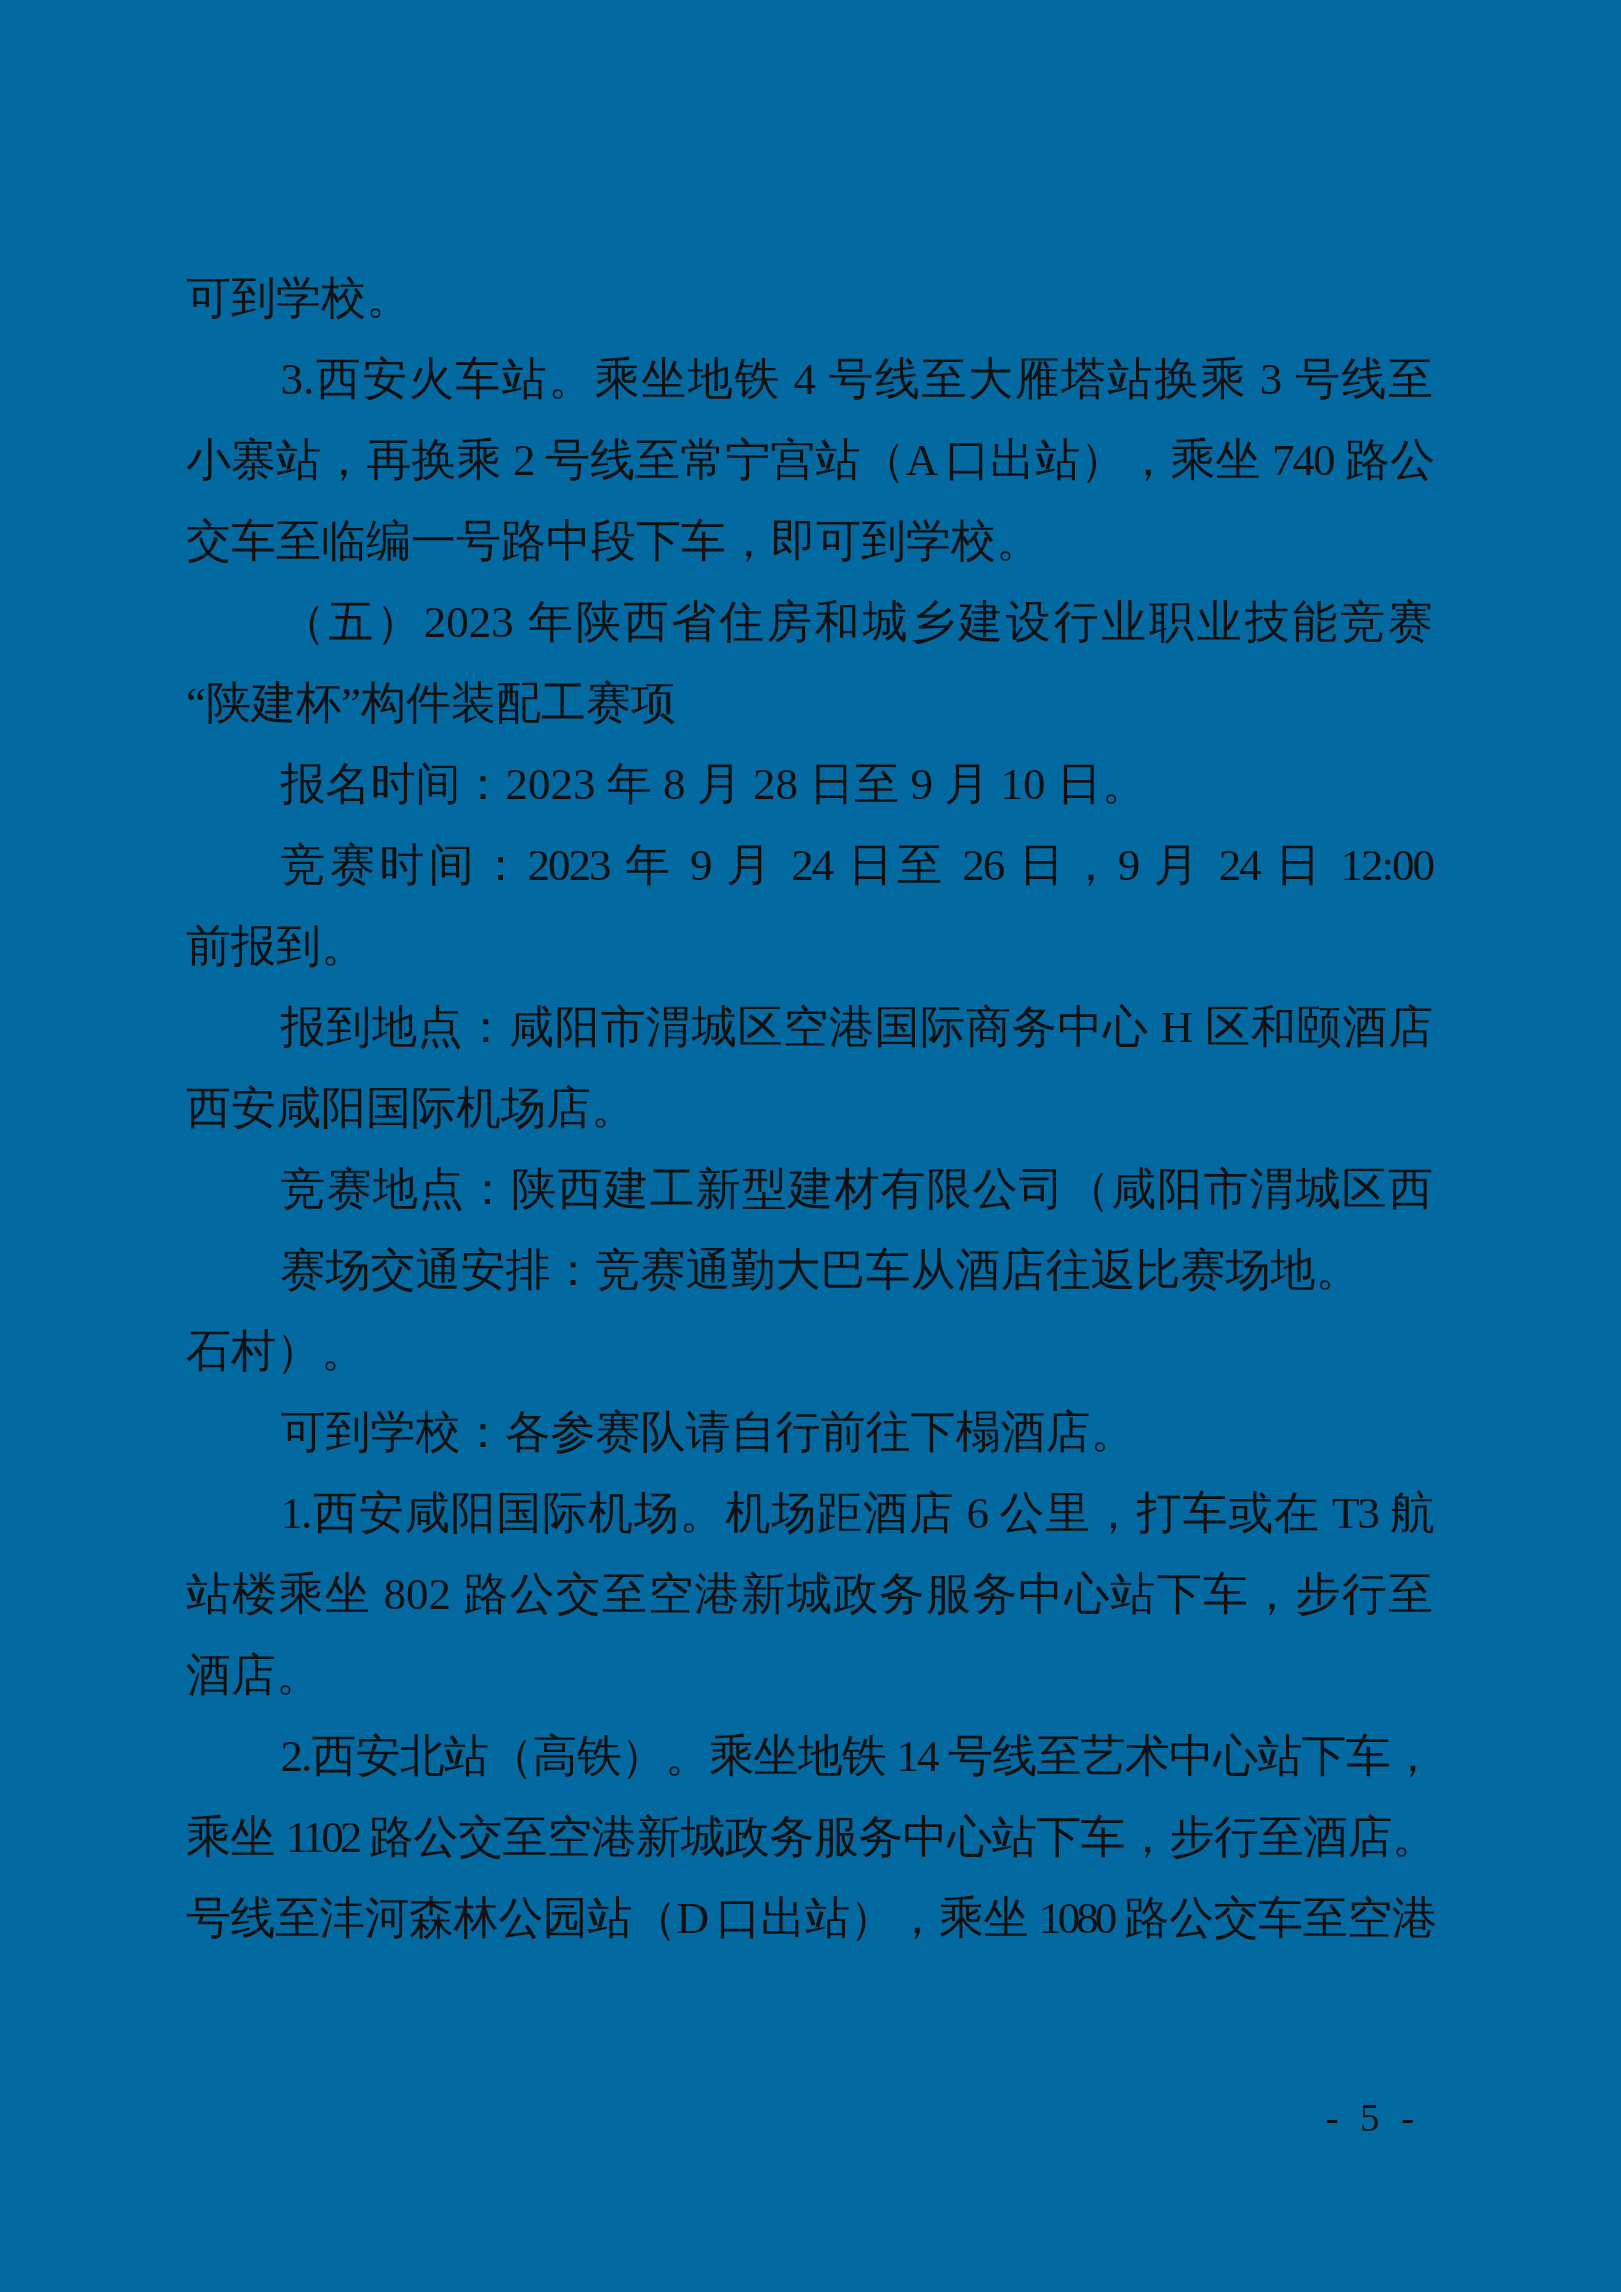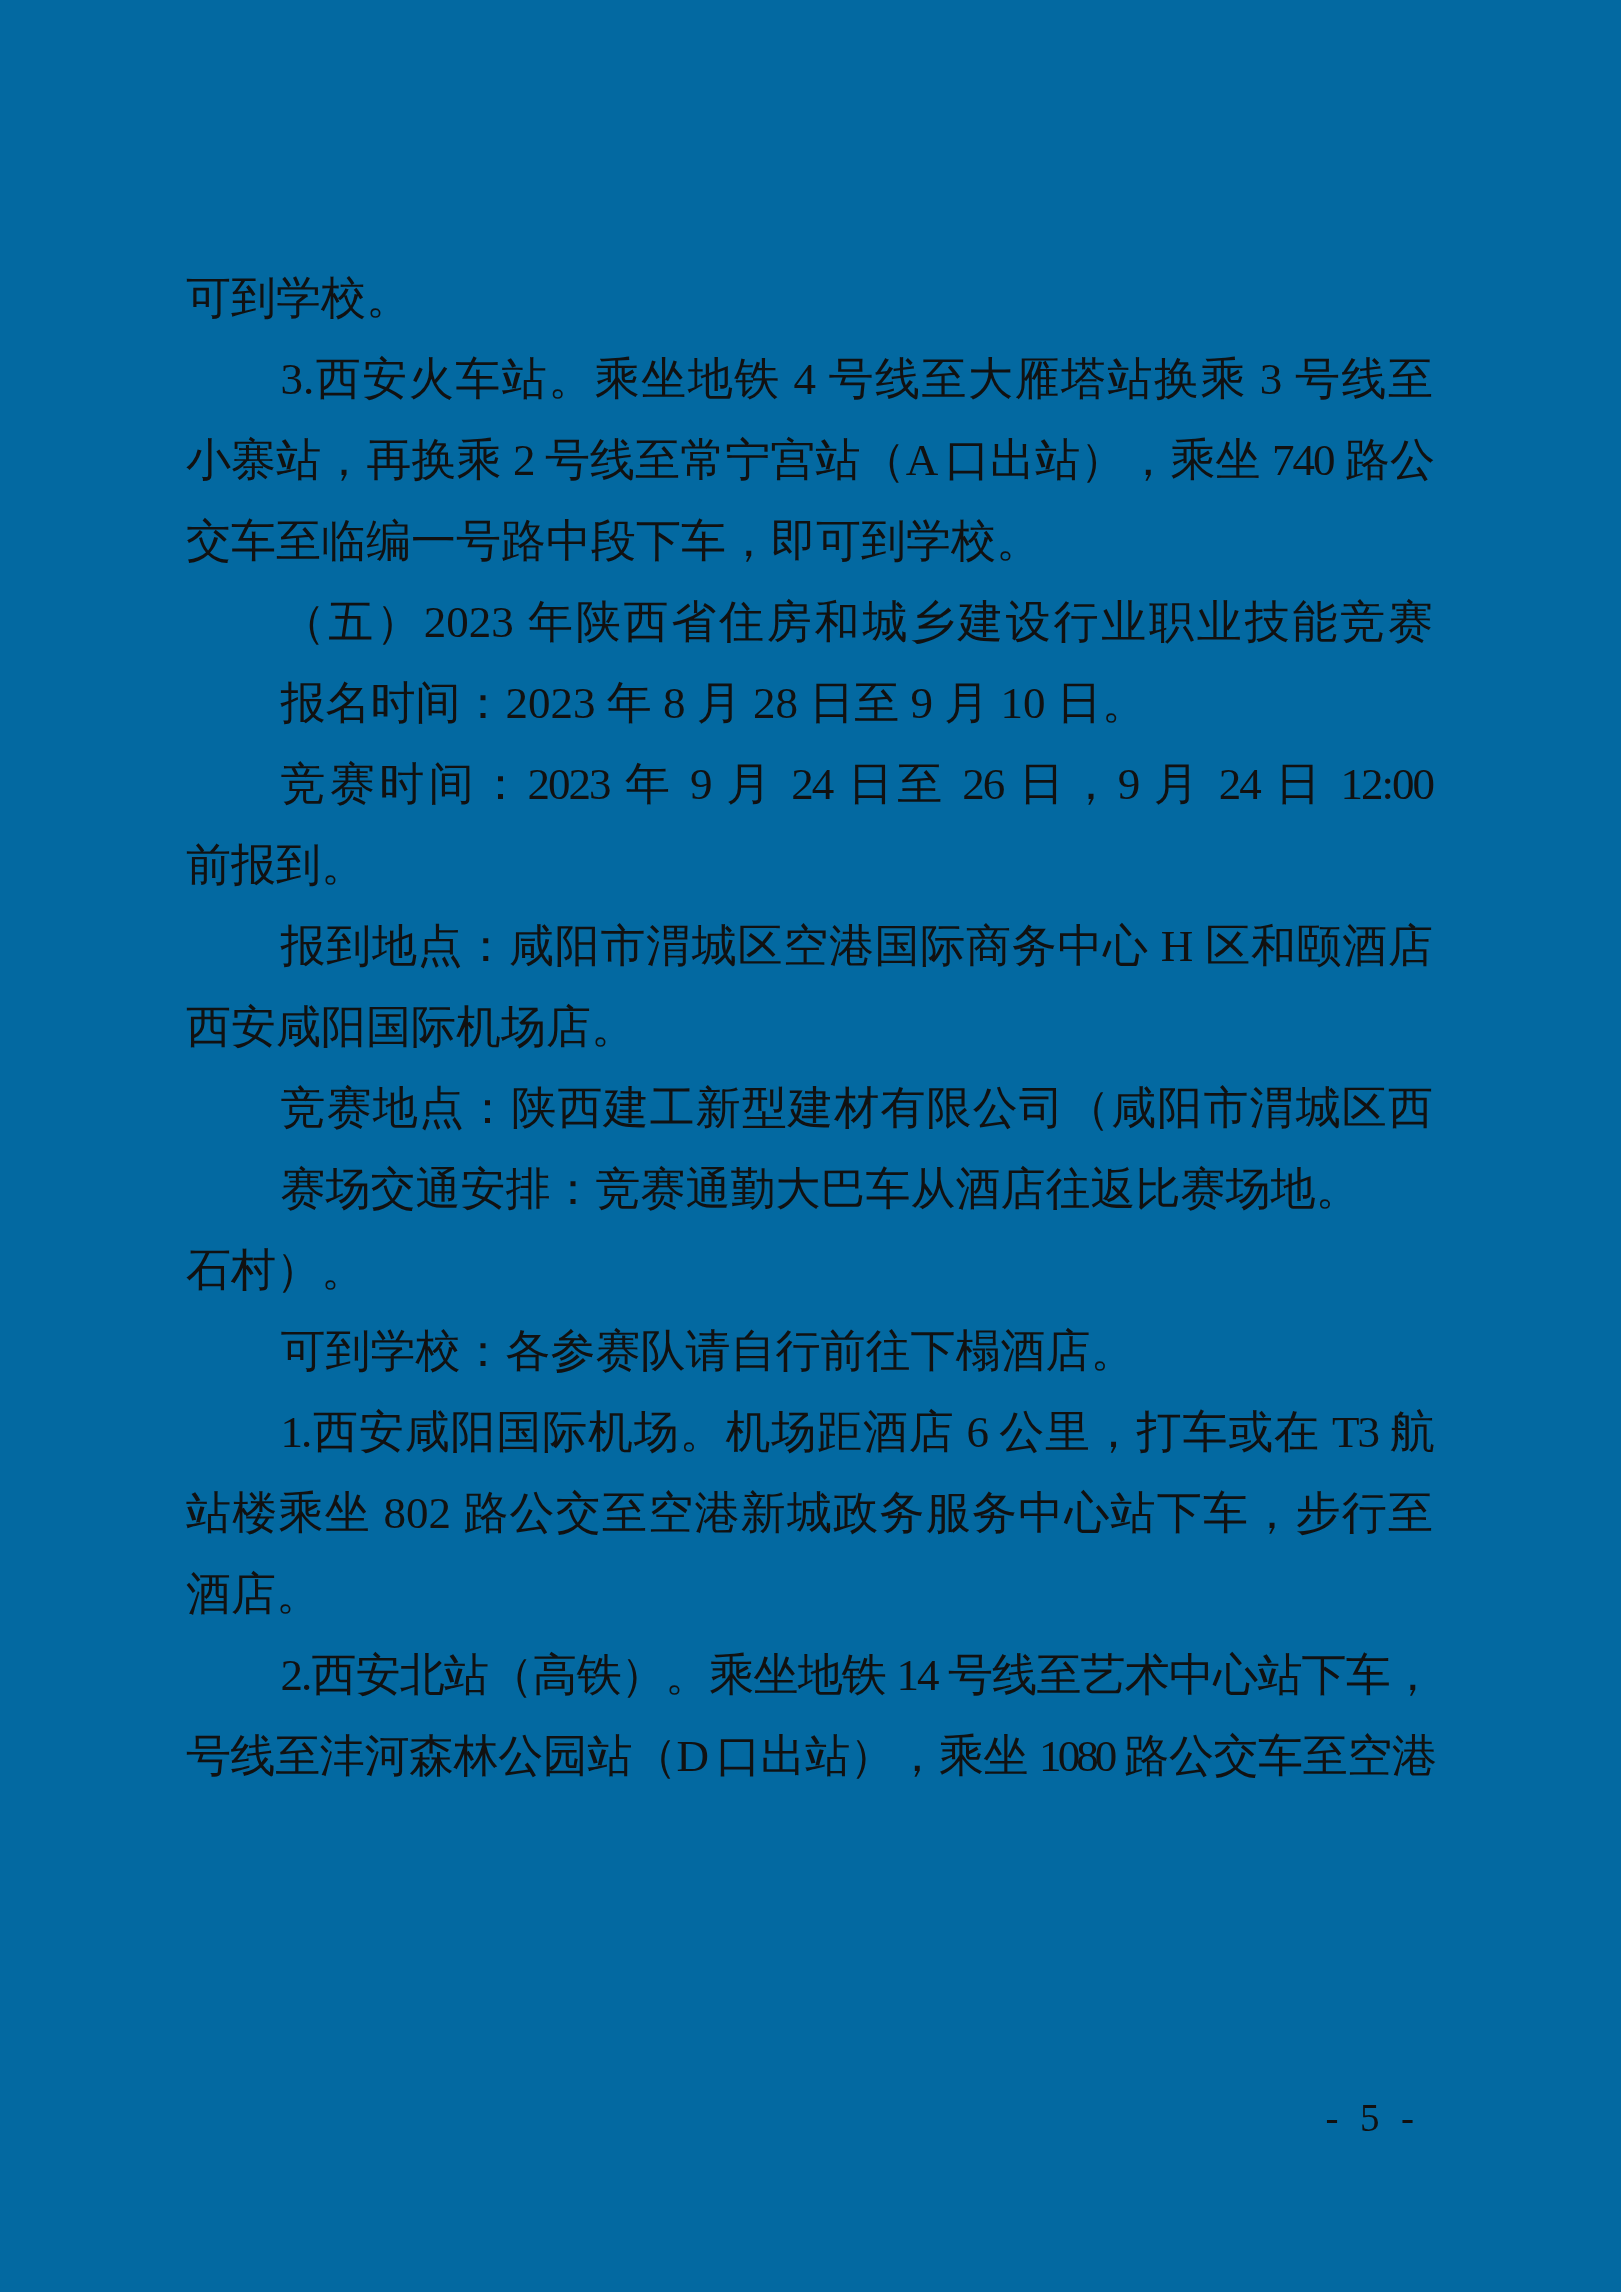--- a/index.html
+++ b/index.html
@@ -45,20 +45,21 @@
 <div class="page">
   <div class="content">
 
     <div class="ln"><span>可到学校。</span></div>
 
     <div class="ln ind jst"><span>3.西安火车站。乘坐地铁 4 号线至大雁塔站换乘 3 号线至</span></div>
     <div class="ln jst t1"><span>小寨站，再换乘 2 号线至常宁宫站（A 口出站），乘坐 740 路公</span></div>
     <div class="ln"><span>交车至临编一号路中段下车，即可到学校。</span></div>
 
     <div class="ln ind jst"><span class="b">（五）2023 年陕西省住房和城乡建设行业职业技能竞赛</span></div>
+    <div class="ln"><span class="b">“陕建杯”构件装配工赛项</span></div>
 
     <div class="ln ind"><span class="b">报名时间：</span><span>2023 年 8 月 28 日至 9 月 10 日。</span></div>
 
     <div class="ln ind jst t1"><span class="b">竞赛时间：</span><span>2023 年 9 月 24 日至 26 日，9 月 24 日 12:00</span></div>
     <div class="ln"><span>前报到。</span></div>
 
     <div class="ln ind jst"><span class="b">报到地点：</span><span>咸阳市渭城区空港国际商务中心 H 区和颐酒店</span></div>
     <div class="ln"><span>西安咸阳国际机场店。</span></div>
 
     <div class="ln ind jst"><span class="b">竞赛地点：</span><span>陕西建工新型建材有限公司（咸阳市渭城区西</span></div>
@@ -66,20 +67,21 @@
 
     <div class="ln"><span>石村）。</span></div>
 
     <div class="ln ind"><span class="b">可到学校：</span><span>各参赛队请自行前往下榻酒店。</span></div>
 
     <div class="ln ind jst t1"><span>1.西安咸阳国际机场。机场距酒店 6 公里，打车或在 T3 航</span></div>
     <div class="ln jst"><span>站楼乘坐 802 路公交至空港新城政务服务中心站下车，步行至</span></div>
     <div class="ln"><span>酒店。</span></div>
 
     <div class="ln ind jst t1"><span>2.西安北站（高铁）。乘坐地铁 14 号线至艺术中心站下车，</span></div>
+    <div class="ln jst t2"><span>乘坐 1102 路公交至空港新城政务服务中心站下车，步行至酒店。</span></div>
 
     <div class="ln jst t2"><span>号线至沣河森林公园站（D 口出站），乘坐 1080 路公交车至空港</span></div>
 
   </div>
 
   <div class="page-number">- 5 -</div>
 </div>
 
 
 </body></html>

